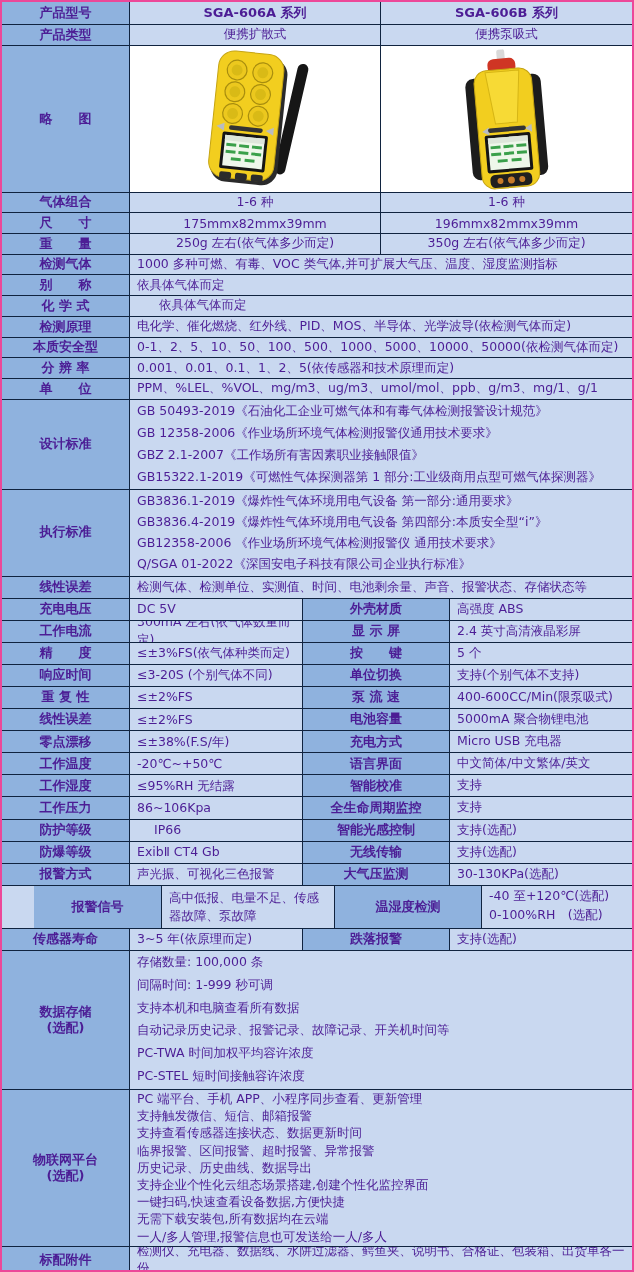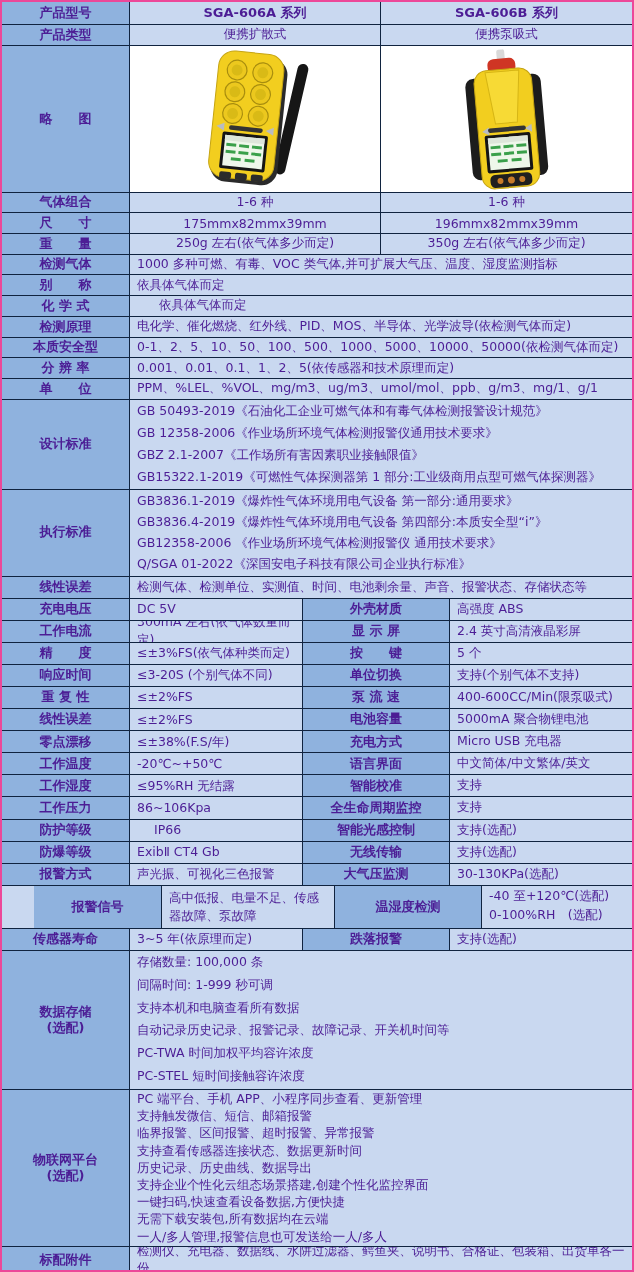--- a/index.html
+++ b/index.html
@@ -297,22 +297,22 @@
       </div>
     </div>
     <div class="row" style="height: 157px;">
       <div class="c lab w-label labwrap" style="display: flex;">
         <div>物联网平台</div>
         <div>(选配)</div>
       </div>
       <div class="c linescell end">
         <div class="ln" style="line-height: 17.2222px;">PC 端平台、手机 APP、小程序同步查看、更新管理</div>
         <div class="ln" style="line-height: 17.2222px;">支持触发微信、短信、邮箱报警</div>
+        <div class="ln" style="line-height: 17.2222px;">支持查看传感器连接状态、数据更新时间</div>
         <div class="ln" style="line-height: 17.2222px;">临界报警、区间报警、超时报警、异常报警</div>
-        <div class="ln" style="line-height: 17.2222px;">支持查看传感器连接状态、数据更新时间</div>
         <div class="ln" style="line-height: 17.2222px;">历史记录、历史曲线、数据导出</div>
         <div class="ln" style="line-height: 17.2222px;">支持企业个性化云组态场景搭建,创建个性化监控界面</div>
         <div class="ln" style="line-height: 17.2222px;">一键扫码,快速查看设备数据,方便快捷</div>
         <div class="ln" style="line-height: 17.2222px;">无需下载安装包,所有数据均在云端</div>
         <div class="ln" style="line-height: 17.2222px;">一人/多人管理,报警信息也可发送给一人/多人</div>
       </div>
     </div>
     <div class="row last" style="height: 26px;">
       <div class="c lab w-label">标配附件</div>
       <div class="c val end">检测仪、充电器、数据线、水阱过滤器、鳄鱼夹、说明书、合格证、包装箱、出货单各一份</div>

